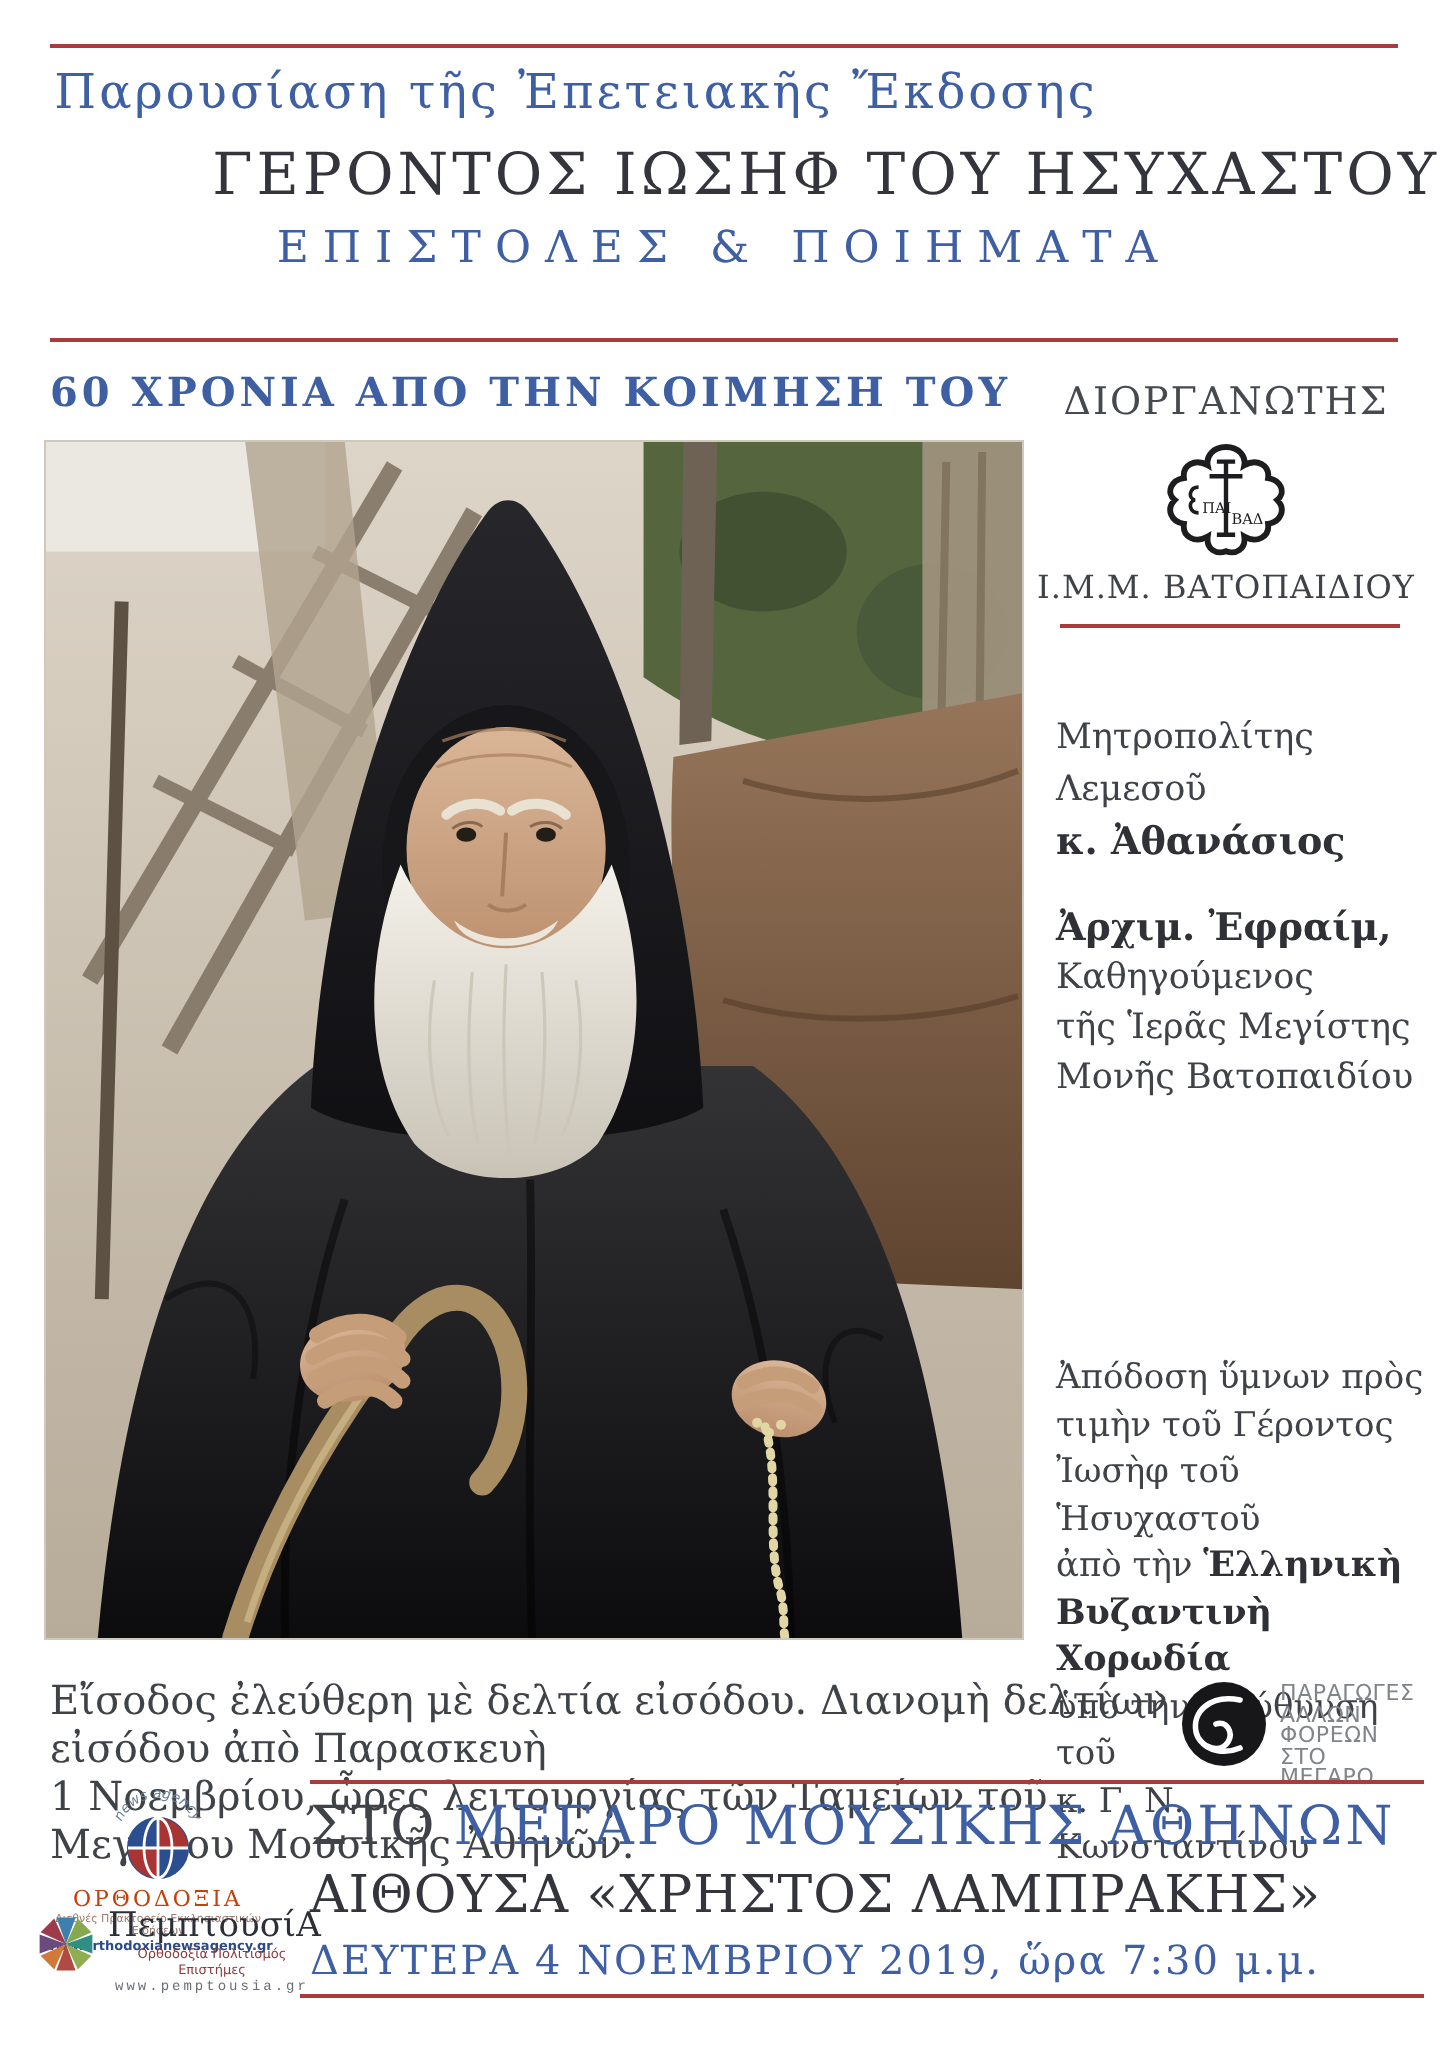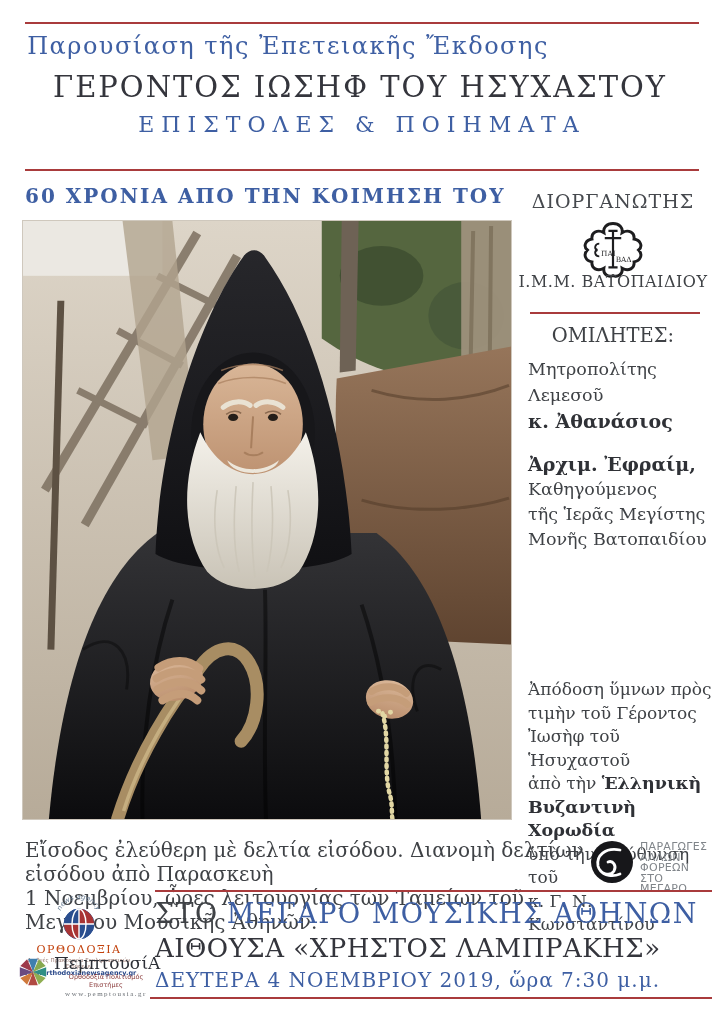--- a/index.html
+++ b/index.html
@@ -4,26 +4,26 @@
 <style>
   html,body{margin:0;padding:0;background:#ffffff;}
   .poster{
     position:relative;width:724px;height:1024px;background:#ffffff;
     font-family:"DejaVu Serif", serif;overflow:hidden;color:#3f4246;
   }
   .rule{position:absolute;height:2px;background:#a93b3c;}
   .blue{color:#3e5fa3;}
   .ctr{text-align:center;}
   .kicker{position:absolute;top:32px;left:0;width:576px;font-size:24px;letter-spacing:1.5px;color:#3e5fa3;}
-  .main-title{position:absolute;top:70px;left:0;width:720px;font-size:29px;letter-spacing:2px;color:#34353c;}
+  .main-title{position:absolute;top:70px;left:0;width:720px;font-size:29px;letter-spacing:2px;color:#34353c;text-align:right;}
   .subtitle{position:absolute;top:112px;left:0;width:724px;font-size:22px;letter-spacing:7px;color:#3e5fa3;}
   .anniv{position:absolute;top:184px;left:25px;font-size:20px;font-weight:bold;letter-spacing:2px;color:#3e5fa3;}
   .rightcol{position:absolute;left:514px;width:198px;}
   .org-label{top:190px;font-size:19px;letter-spacing:1px;color:#46494e;}
-  .org-name{top:272px;font-size:16px;letter-spacing:0.5px;color:#3f4246;}
+  .org-name{top:284px;font-size:16px;letter-spacing:0.5px;color:#3f4246;}
   .speakers-heading{top:324px;font-size:19.5px;color:#3f4246;}
   .block{position:absolute;left:528px;width:192px;font-size:17.5px;line-height:25px;color:#3f4246;}
   .block .b{font-weight:bold;font-size:19px;color:#2f3136;}
   .block-a{top:356px;line-height:26px;}
   .block-b{top:452px;}
   .block-c{top:570px;}
   .block-d{top:678px;line-height:23.5px;font-size:17px;}
   .photo{position:absolute;left:22px;top:220px;width:490px;height:600px;border:1px solid #cfc8bd;box-sizing:border-box;}
   .entry-note{position:absolute;left:25px;top:838px;width:566px;font-size:20px;line-height:24px;color:#3f4246;}
   .mega-logo{position:absolute;left:590px;top:840px;width:124px;}
@@ -35,21 +35,21 @@
   .venue3{position:absolute;left:155px;top:968px;font-size:20px;letter-spacing:1px;color:#3e5fa3;white-space:nowrap;}
   .orthodoxia{position:absolute;left:16px;top:891px;width:126px;text-align:center;}
   .orth-name{font-size:11px;letter-spacing:1.5px;color:#c2410c;margin-top:-2px;}
   .orth-tag{font-family:"DejaVu Sans",sans-serif;font-size:5.5px;color:#9b7a72;margin-top:1px;}
   .orth-url{font-family:"DejaVu Sans",sans-serif;font-size:6.5px;font-weight:bold;color:#2c4a8a;}
   .pempt{position:absolute;left:18px;top:953px;width:140px;}
   .pempt svg{float:left;margin-top:4px;}
   .pempt-text{margin-left:36px;text-align:center;}
   .pempt-name{font-size:17px;color:#2c2f36;}
   .pempt-tag{font-family:"DejaVu Sans",sans-serif;font-size:6.5px;color:#8a3a3a;}
-  .pempt-url{font-family:Liberation Serif, serif;font-size:7px;letter-spacing:1.5px;color:#6a6f74;margin-top:1px;}
+  .pempt-url{font-family:Liberation Mono, monospace;font-size:7px;letter-spacing:1.5px;color:#6a6f74;margin-top:1px;}
   .seal{position:absolute;left:581px;top:219px;}
 </style>
 </head>
 <body>
 
 <div class="poster">
 
   <div class="rule" style="top:22px;left:25px;width:674px;"></div>
   <div class="rule" style="top:169px;left:25px;width:674px;"></div>
 
@@ -64,21 +64,20 @@
     <path d="M35,4 C42,4 46,9 45,14 C52,10 59,14 58,21 C65,22 68,29 63,33 C68,38 65,45 58,46 C59,53 52,57 45,53 C46,60 40,63 35,61 C30,63 24,60 25,53 C18,57 11,53 12,46 C5,45 2,38 7,33 C2,29 5,22 12,21 C11,14 18,10 25,14 C24,9 28,4 35,4 Z" fill="none" stroke="#1d1d1f" stroke-width="3.2"></path>
     <path d="M35,12 L35,52 M26,20 L44,20 M30,12 L40,12 M30,52 L40,52" stroke="#1d1d1f" stroke-width="2.4" fill="none"></path>
     <path d="M20,26 C15,26 14,32 18,33 C14,34 15,40 20,40" stroke="#1d1d1f" stroke-width="2" fill="none"></path>
     <text x="22" y="40" font-size="8" fill="#1d1d1f">ΠΑΙ</text>
     <text x="38" y="46" font-size="8" fill="#1d1d1f">ΒΑΔ</text>
   </svg>
 
   <div class="rightcol ctr org-name" style="position:absolute;">Ι.Μ.Μ. ΒΑΤΟΠΑΙΔΙΟΥ</div>
 
   <div class="rule" style="top:312px;left:530px;width:170px;"></div>
-  <div class="rightcol ctr speakers-heading" style="position:absolute;">ΟΜΙΛΗΤΕΣ:</div>
 
   <div class="block block-a">
     <div>Μητροπολίτης</div>
     <div>Λεμεσοῦ</div>
     <div class="b">κ. Ἀθανάσιος</div>
   </div>
 
   <div class="block block-b">
     <div class="b">Ἀρχιμ. Ἐφραίμ,</div>
     <div>Καθηγούμενος</div>

